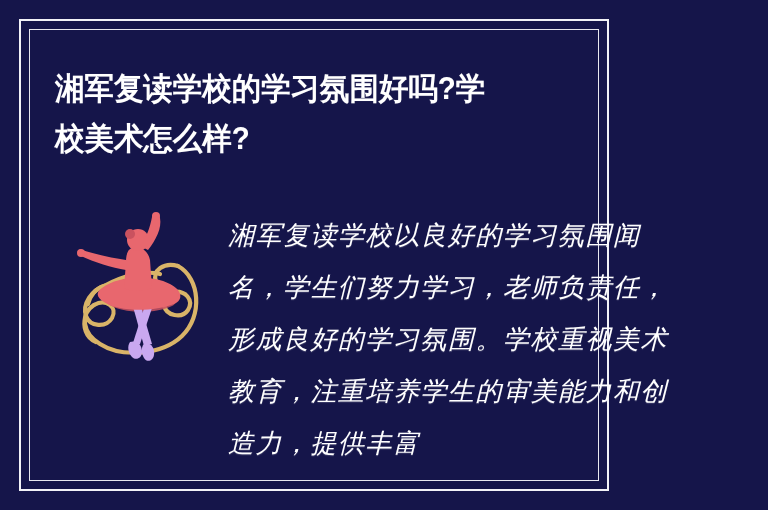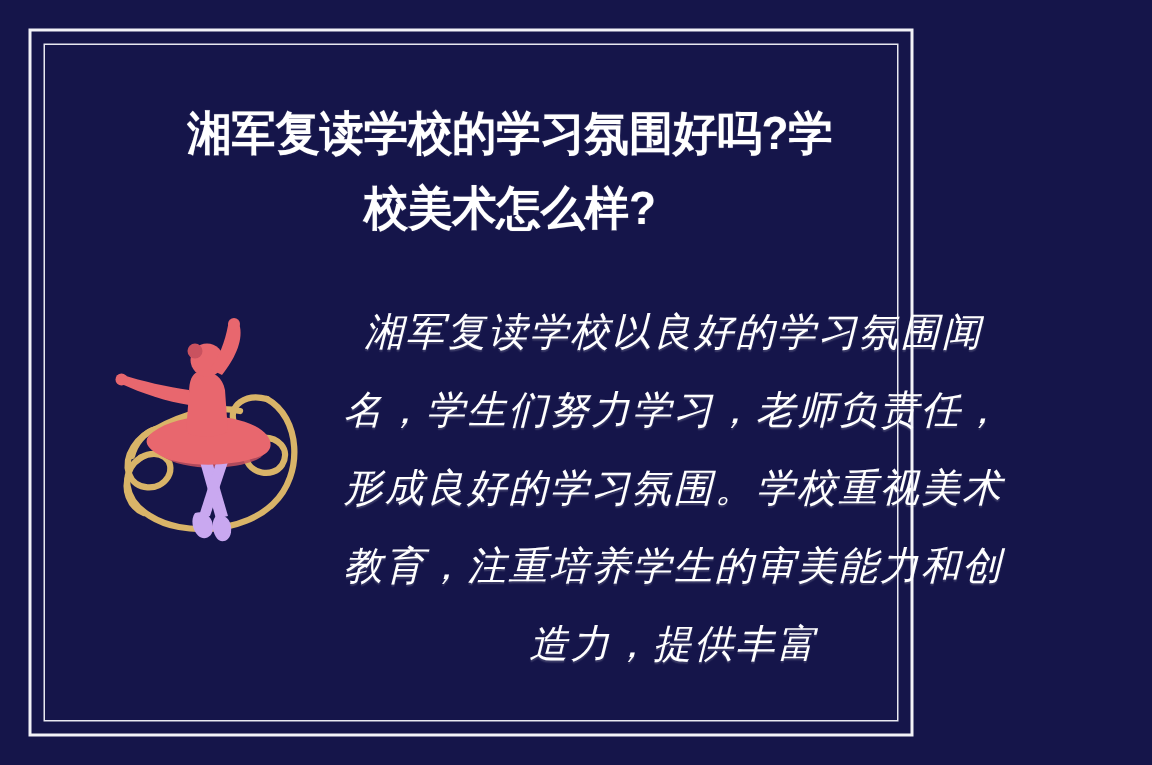--- a/index.html
+++ b/index.html
@@ -13,21 +13,20 @@
     background: #15154a;
     font-family: "Liberation Sans", sans-serif;
   }
 
   #card {
     position: relative;
     width: 628px;
     height: 510px;
     background: #15154a;
     box-sizing: border-box;
-    text-align: center;
   }
 
   
   #frame-outer {
     position: absolute;
     left: 19px;
     top: 19px;
     right: 19px;
     bottom: 19px;
     border: 2px solid #f2f2f7;
@@ -78,21 +77,21 @@
     position: absolute;
     left: 20px;
     top: 8px;
     width: 148px;
     height: 168px;
   }
 
   #bodytext {
     position: absolute;
     left: 188px;
-    top: 0px;
+    top: 13px;
     width: 442px;
     color: #ffffff;
     font-family: "DejaVu Sans", "Liberation Sans", sans-serif;
     font-size: 26px;
     line-height: 52px;
     letter-spacing: 1.5px;
     word-break: break-all;
     font-style: italic;
     text-shadow: 0 1px 1px rgba(255,255,255,0.18);
   }

